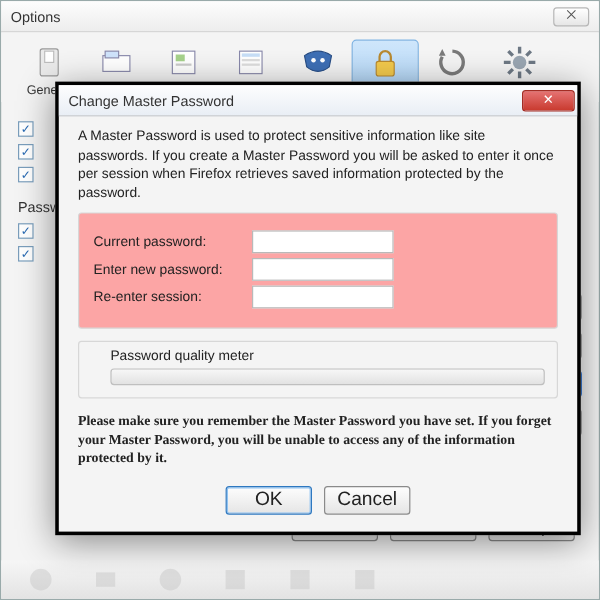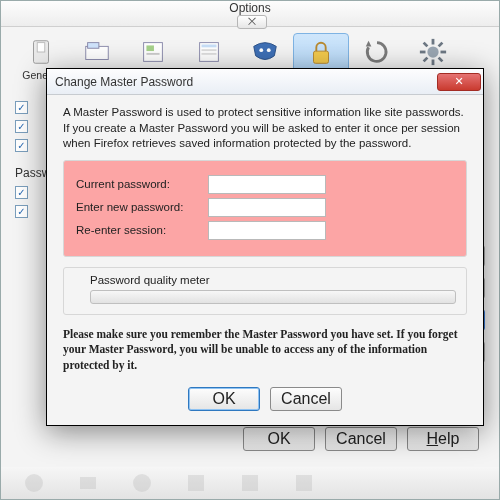--- a/index.html
+++ b/index.html
@@ -22,21 +22,20 @@
     border: 1px solid #9aa;
   }
   .titlebar {
     height: 26px;
     background: linear-gradient(#fdfdfd,#ededed);
     border-bottom: 1px solid #cfcfcf;
     display: flex;
     align-items: center;
     padding: 0 8px;
     color: #333;
-    flex-direction: column;
   }
   .titlebar .title { flex: 1; font-size: 12px; }
   .winbtn {
     width: 30px; height: 16px;
     border: 1px solid #b6b6b6;
     border-radius: 3px;
     background: linear-gradient(#fff,#e6e6e6);
     margin-left: 4px;
     display: flex; align-items: center; justify-content: center;
     font-size: 10px; color: #555;
@@ -123,21 +122,21 @@
   .task-ico {
     width: 26px; height: 24px;
     opacity: 0.35;
   }
 
   
   .dialog {
     position: absolute;
     left: 46px; top: 68px;
     width: 438px;
-    border: 1px solid #000000;
+    border: 3px solid #000000;
     box-shadow: 0 6px 28px rgba(0,0,0,0.45);
     background: #f4f4f4;
   }
   .dlg-titlebar {
     height: 26px;
     background: linear-gradient(#fdfdfe,#e9eef5);
     border-bottom: 1px solid #c7cbd0;
     display: flex; align-items: center;
     padding: 0 2px 0 8px;
     font-size: 12px; color: #333;

